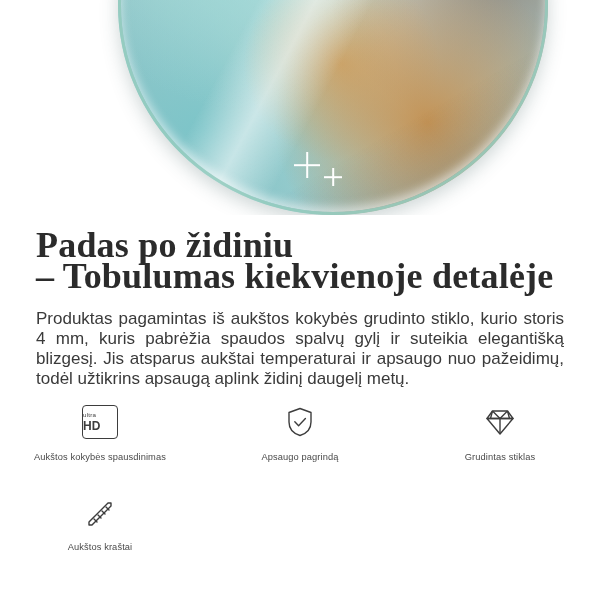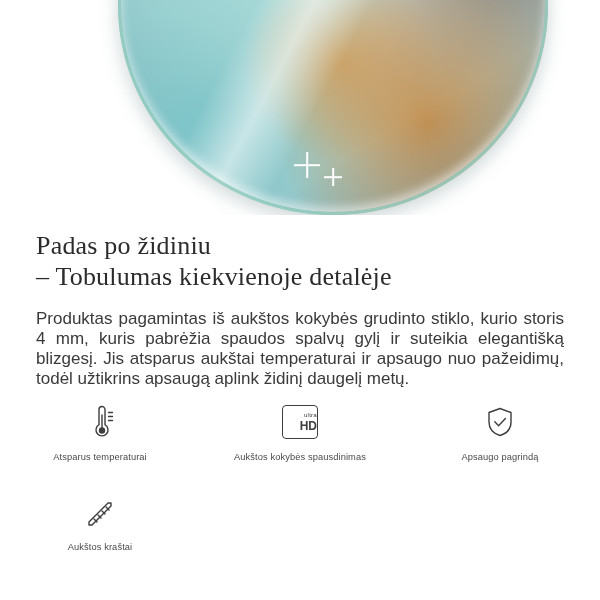--- a/index.html
+++ b/index.html
@@ -94,22 +94,22 @@
   .content {
     position: absolute;
     left: 0;
     top: 215px;
     width: 600px;
   }
   .headline {
     margin: 0;
     padding: 15px 28px 0 36px;
     font-family: "Liberation Serif", serif;
-    font-weight: 400;
-    font-size: 26px;
+    font-weight: 700;
+    font-size: 36px;
     line-height: 31px;
     color: #2b2b2b;
     letter-spacing: 0.2px;
   }
   .headline .line2 {
     display: block;
   }
   .body-copy {
     margin: 0;
     padding: 17px 36px 0 36px;
@@ -151,21 +151,21 @@
     text-align: center;
     letter-spacing: 0.1px;
   }
   .hd-badge {
     width: 34px;
     height: 32px;
     border: 1.6px solid #3d3d3d;
     border-radius: 4px;
     display: flex;
     flex-direction: column;
-    align-items: flex-end;
+    align-items: flex-start;
     justify-content: center;
     line-height: 1;
   }
   .hd-badge .sm {
     font-size: 6.2px;
     color: #3d3d3d;
     letter-spacing: 0.2px;
   }
   .hd-badge .lg {
     font-size: 12px;
@@ -189,31 +189,20 @@
   <div class="content">
     <h1 class="headline">
       <span>Padas po židiniu</span>
       <span class="line2">– Tobulumas kiekvienoje detalėje</span>
     </h1>
     <p class="body-copy">Produktas pagamintas iš aukštos kokybės grudinto stiklo, kurio storis 4 mm, kuris pabrėžia spau­dos spalvų gylį ir suteikia elegantišką blizgesį. Jis atsparus aukštai temperaturai ir apsaugo nuo pažeidimų, todėl užtikrins apsaugą aplink židinį daugelį metų.</p>
   </div>
 
   <div class="features">
 
-    <div class="feature">
-      <div class="feature-icon">
-        <svg width="40" height="40" viewBox="0 0 40 40" fill="none" stroke="#3d3d3d" stroke-width="1.4" stroke-linecap="round">
-          <path d="M19 7.5a3 3 0 0 1 6 0v15.2a6 6 0 1 1-6 0z"></path>
-          <path d="M22 13v12.5"></path>
-          <circle cx="22" cy="28.5" r="3.2" fill="#3d3d3d" stroke="none"></circle>
-          <path d="M28.5 10.5h4M28.5 14.5h4M28.5 18.5h4"></path>
-        </svg>
-      </div>
-      <div class="feature-label">Atsparus temperaturai</div>
-    </div>
 
     <div class="feature">
       <div class="feature-icon">
         <div class="hd-badge">
           <span class="sm">ultra</span>
           <span class="lg">HD</span>
         </div>
       </div>
       <div class="feature-label">Aukštos kokybės spausdinimas</div>
     </div>
@@ -221,20 +210,30 @@
     <div class="feature">
       <div class="feature-icon">
         <svg width="40" height="40" viewBox="0 0 40 40" fill="none" stroke="#3d3d3d" stroke-width="1.4" stroke-linejoin="round" stroke-linecap="round">
           <path d="M20 6.5l11 4v9.5c0 7.2-4.8 11.6-11 13.5-6.2-1.9-11-6.3-11-13.5V10.5z"></path>
           <path d="M14.8 19.8l3.8 3.9 6.8-7.2"></path>
         </svg>
       </div>
       <div class="feature-label">Apsaugo pagrindą</div>
     </div>
 
+    <div class="feature">
+      <div class="feature-icon">
+        <svg width="40" height="40" viewBox="0 0 40 40" fill="none" stroke="#3d3d3d" stroke-width="1.4" stroke-linejoin="round">
+          <path d="M7 16.5h26L20 32z"></path>
+          <path d="M12.5 9h15l5.5 7.5H7z"></path>
+          <path d="M12.5 9l-2 7.5M27.5 9l2 7.5M12.5 9l7.5 7.5L27.5 9M20 16.5V32"></path>
+        </svg>
+      </div>
+      <div class="feature-label">Grudintas stiklas</div>
+    </div>
 
     <div class="feature">
       <div class="feature-icon">
         <svg width="40" height="40" viewBox="0 0 40 40" fill="none" stroke="#3d3d3d" stroke-width="1.4" stroke-linejoin="round" stroke-linecap="round">
           <path d="M9 30L28 11h3v3L12 33H9z"></path>
           <path d="M14 27l3 3M18 23l3 3M22 19l3 3M26 15l3 3"></path>
         </svg>
       </div>
       <div class="feature-label">Aukštos kraštai</div>
     </div>

